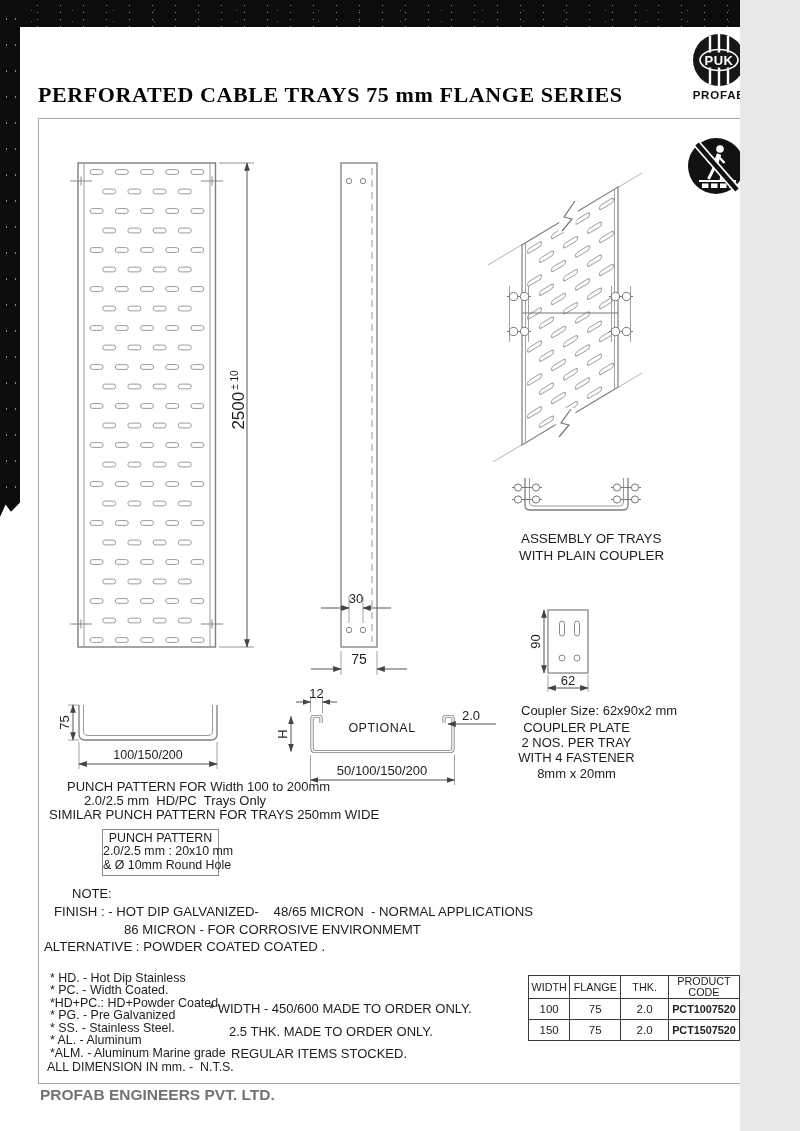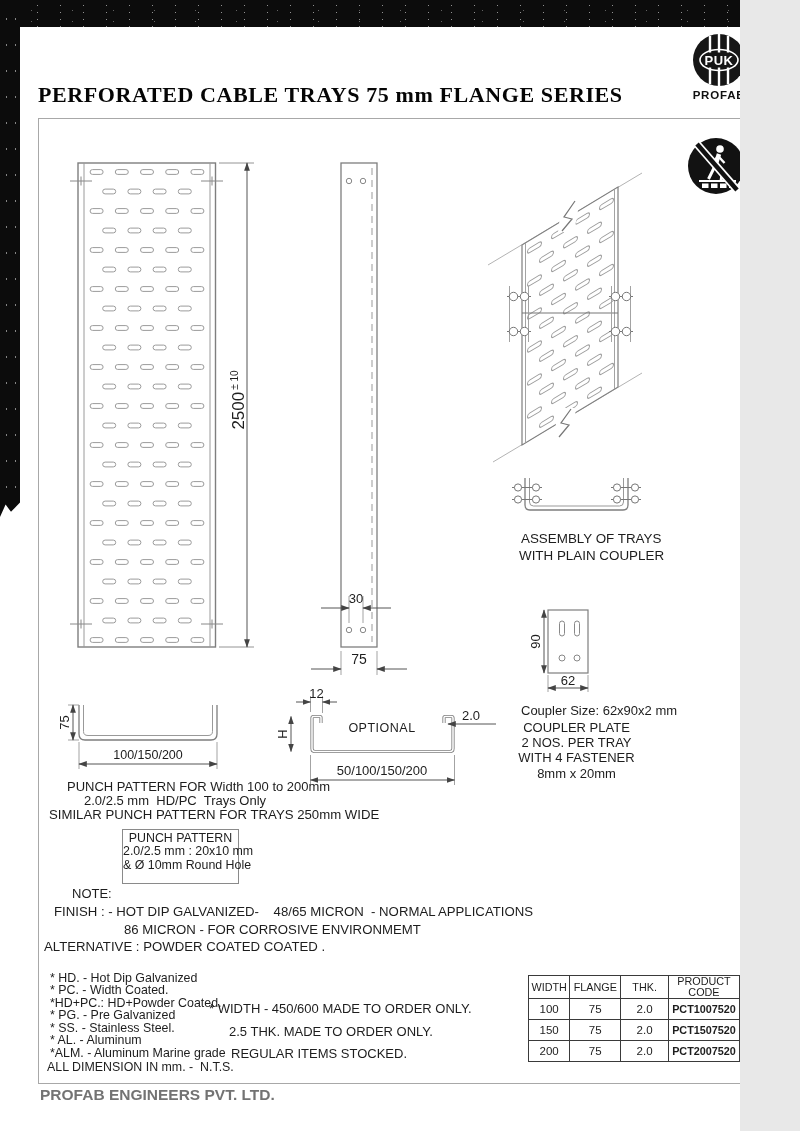--- a/index.html
+++ b/index.html
@@ -12,22 +12,22 @@
   .scan-left{position:absolute;left:0;top:0;width:20px;height:517px;background-color:#0c0c0c;
     background-image:radial-gradient(circle,rgba(255,255,255,.5) 0 .8px,transparent 1px);
     background-size:9px 26px;background-position:2px 6px;
     clip-path:polygon(0 0,100% 0,100% 97.2%,55% 99%,28% 97.6%,0 100%);}
   .title{position:absolute;left:38px;top:82px;font-family:"Liberation Serif",serif;
          font-weight:bold;font-size:22px;letter-spacing:.6px;color:#050505;white-space:pre;}
   .main-box{position:absolute;left:38px;top:118px;width:720px;height:964px;
             border:1px solid #a8a8a8;background:#fff;}
   #draw{position:absolute;left:38px;top:118px;}
   .t{position:absolute;white-space:pre;color:#1d1d1d;}
-  .punch-box{position:absolute;left:122px;top:829px;width:115px;border:1.4px solid #8a8a8a;
-             text-align:center;padding:2px 0 11px 0;}
+  .punch-box{position:absolute;left:102px;top:829px;width:115px;border:1.4px solid #8a8a8a;
+             text-align:center;padding:2px 0 3px 0;}
   .punch-box div{font-size:12.4px;line-height:13.4px;white-space:pre;}
   .legend{position:absolute;left:50px;top:972px;}
   .legend div{font-size:12.4px;line-height:12.45px;white-space:pre;}
   .coupler-lines{position:absolute;left:518px;top:720px;width:117px;text-align:center;}
   .coupler-lines div{font-size:13px;line-height:15.2px;white-space:pre;}
   table.spec{position:absolute;left:528px;top:975px;border-collapse:collapse;table-layout:fixed;}
   table.spec th,table.spec td{border:1px solid #3a3a3a;text-align:center;vertical-align:middle;
       padding:0;font-family:"Liberation Sans",sans-serif;}
   table.spec th{font-size:10.8px;line-height:11px;font-weight:normal;height:22px;}
   table.spec td{font-size:11.5px;height:20px;margin-left:40px;}
@@ -390,21 +390,21 @@
     <div>2.0/2.5 mm : 20x10 mm</div>
     <div>&amp; Ø 10mm Round Hole</div>
   </div>
 
   <div class="t" style="left:56px;top:886px;font-size:13px;margin-left:16px;">NOTE:</div>
   <div class="t" style="left:54px;top:904px;font-size:13.2px;">FINISH : - HOT DIP GALVANIZED-    48/65 MICRON  - NORMAL APPLICATIONS</div>
   <div class="t" style="left:124px;top:922px;font-size:13.2px;">86 MICRON - FOR CORROSIVE ENVIRONMEMT</div>
   <div class="t" style="left:44px;top:939px;font-size:13.2px;">ALTERNATIVE : POWDER COATED COATED .</div>
 
   <div class="legend">
-    <div>* HD. - Hot Dip Galvanized</div>
+    <div>* HD. - Hot Dip Stainless</div>
     <div>* PC. - Width Coated.</div>
     <div>*HD+PC.: HD+Powder Coated.</div>
     <div>* PG. - Pre Galvanized</div>
     <div>* SS. - Stainless Steel.</div>
     <div>* AL. - Aluminum</div>
     <div>*ALM. - Aluminum Marine grade</div>
   </div>
   <div class="t" style="left:47px;top:1060px;font-size:12.4px;">ALL DIMENSION IN mm. -  N.T.S.</div>
 
   <div class="t" style="left:209px;top:1001px;font-size:13px;">* WIDTH - 450/600 MADE TO ORDER ONLY.</div>
@@ -441,24 +441,18 @@
       <td>75</td>
       <td>2.0</td>
       <td class="code">PCT1007520</td>
     </tr>
     <tr>
       <td>150</td>
       <td>75</td>
       <td>2.0</td>
       <td class="code">PCT1507520</td>
     </tr>
-    <tr>
-      <td>200</td>
-      <td>75</td>
-      <td>2.0</td>
-      <td class="code">PCT2007520</td>
-    </tr>
   </tbody>
     </table>
 
   <div class="footer-co">PROFAB ENGINEERS PVT. LTD.</div>
   <div class="footer-pg">20</div>
 </div>
 
 </body></html>

